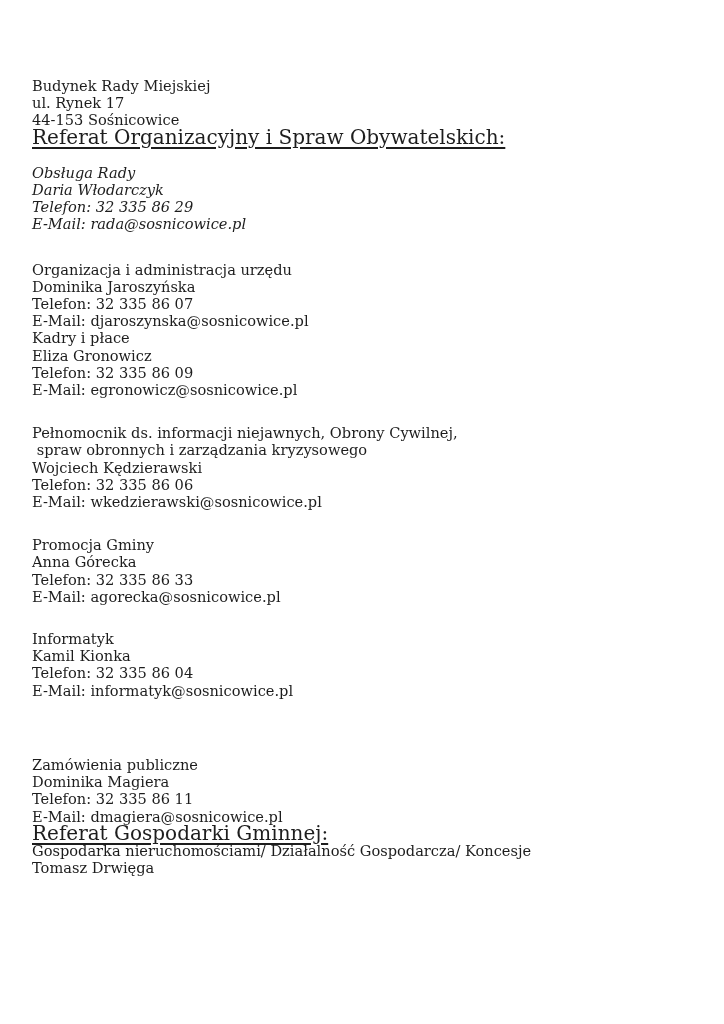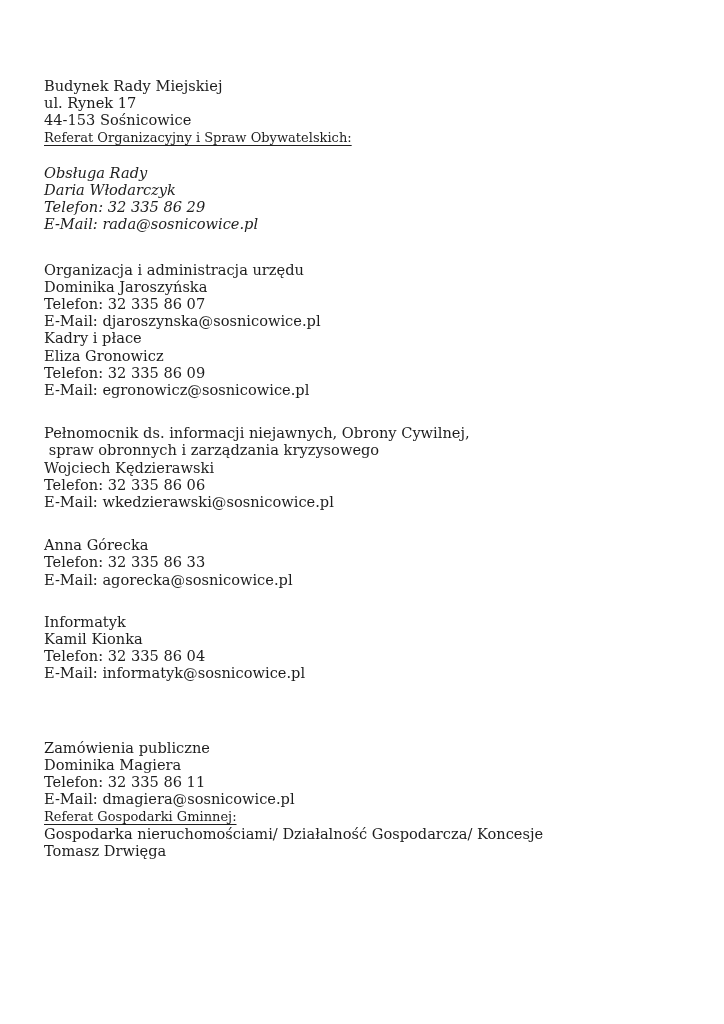--- a/index.html
+++ b/index.html
@@ -11,30 +11,30 @@
     position: relative;
     width: 724px;
     height: 1024px;
     background: #ffffff;
     overflow: hidden;
     font-family: "DejaVu Serif", "Liberation Serif", serif;
     font-size: 14.6px;
     line-height: 17.2px;
     color: #1d1d1d;
     box-sizing: border-box;
-    padding: 77px 40px 0 44px;
+    padding: 77px 40px 0 32px;
   }
   .page p {
     margin: 0;
     padding: 0;
     white-space: pre-wrap;
   }
   .block { margin: 0; }
   .section-title {
-    font-size: 13px;
+    font-size: 20px;
     font-weight: normal;
     text-decoration: underline;
     text-underline-offset: 3px;
     margin: 0;
   }
   
   .gap-title1   { margin-top: 50px; }
   .gap-entry1   { margin-top: 18px; font-style: italic; }
   .gap-entry2   { margin-top: 28px; }
   .gap-entry3   { }
@@ -81,20 +81,21 @@
 
   <div class="block gap-entry4">
     <p>Pełnomocnik ds. informacji niejawnych, Obrony Cywilnej,</p>
     <p> spraw obronnych i zarządzania kryzysowego</p>
     <p>Wojciech Kędzierawski</p>
     <p>Telefon: 32 335 86 06</p>
     <p>E-Mail: wkedzierawski@sosnicowice.pl</p>
   </div>
 
   <div class="block gap-entry5">
+    <p>Promocja Gminy</p>
     <p>Anna Górecka</p>
     <p>Telefon: 32 335 86 33</p>
     <p>E-Mail: agorecka@sosnicowice.pl</p>
   </div>
 
   <div class="block gap-entry6">
     <p>Informatyk</p>
     <p>Kamil Kionka</p>
     <p>Telefon: 32 335 86 04</p>
     <p>E-Mail: informatyk@sosnicowice.pl</p>

